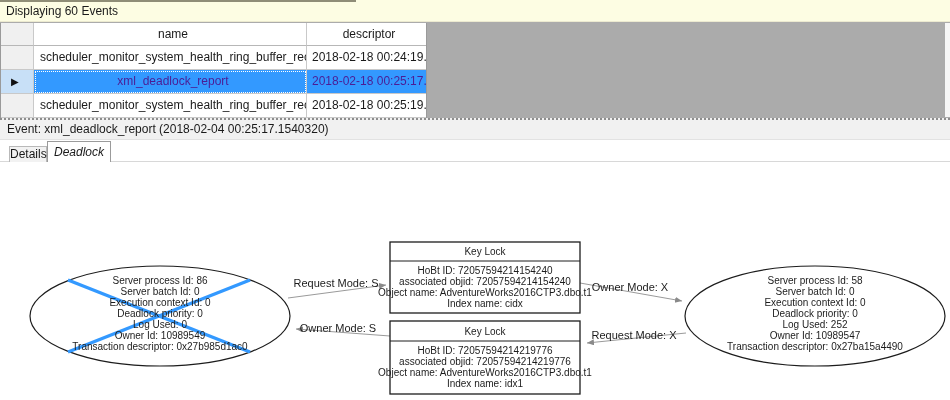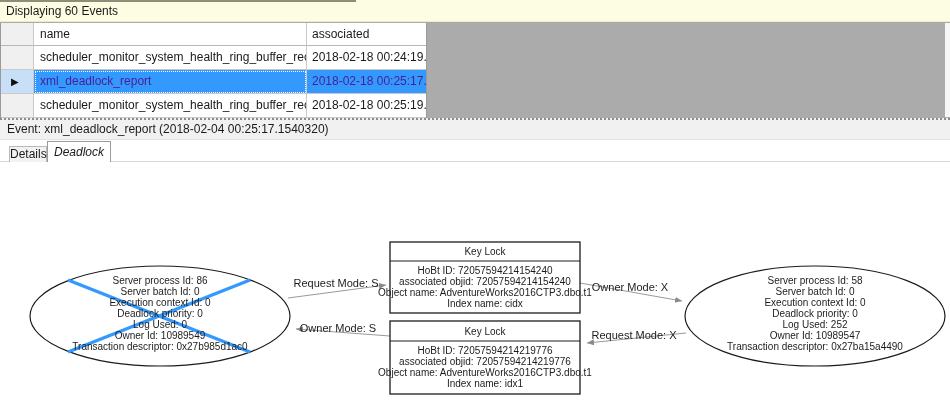--- a/index.html
+++ b/index.html
@@ -15,21 +15,21 @@
     font-size:12px; line-height:22px; padding-left:6px; box-sizing:border-box;
   }
   .top-strip{ position:absolute; left:0; top:0; width:356px; height:2px; background:#8f8d77; }
 
   
   .grid-void{ position:absolute; left:0; top:22px; width:950px; height:96px; background:#ababab; }
   .right-strip{ position:absolute; right:0; top:23px; width:5px; height:94px; background:#f6f6f6; }
   .grid{ position:absolute; left:0; top:23px; width:427px; border-left:1px solid #9a9a9a; border-right:1px solid #9a9a9a; box-sizing:border-box; background:#ffffff; font-size:12px; }
   .grow{ display:flex; height:24px; line-height:23px; }
   .grow.header{ height:23px; line-height:22px; }
-  .gcell{ box-sizing:border-box; border-right:1px solid #c9c9c9; border-bottom:1px solid #c9c9c9; overflow:hidden; white-space:nowrap; }
+  .gcell{ box-sizing:border-box; border-right:1px solid #c9c9c9; border-bottom:1px solid #c9c9c9; overflow:hidden; white-space:nowrap;text-align:center; }
   .c-sel{ width:33px; background:#f0f0f0; flex:none; position:relative; }
   .c-name{ width:273px; padding-left:6px; flex:none; background:#fff; }
   .c-time{ width:119px; padding-left:5px; flex:none; background:#fff; border-right:none; }
   .grow.header .gcell{ background:#ffffff; border-bottom:1px solid #b7b7b7; }
   .grow.header .c-sel{ background:#f0f0f0; }
   .grow.selected .c-name, .grow.selected .c-time{ background:#3399ff; color:#4c1d95; }
   .grow.selected .c-name{ outline:1px dotted #ffffff; outline-offset:-2px; }
   .grow.selected .c-sel{ background:#c8e0f7; }
   .row-marker{ position:absolute; left:10px; top:0; font-size:10px; color:#111; line-height:23px; }
 
@@ -63,21 +63,21 @@
   </div>
   <div class="top-strip"></div>
 
   <div class="grid-void"></div>
   <div class="right-strip"></div>
 
   <div class="grid">
     <div class="grow header">
       <div class="gcell c-sel"></div>
       <div class="gcell c-name">name</div>
-      <div class="gcell c-time">associated</div>
+      <div class="gcell c-time">descriptor</div>
     </div>
     <div class="grow">
       <div class="gcell c-sel"></div>
       <div class="gcell c-name">scheduler_monitor_system_health_ring_buffer_recorded</div>
       <div class="gcell c-time">2018-02-18 00:24:19.3516078</div>
     </div>
     <div class="grow selected">
       <div class="gcell c-sel">
         <span class="row-marker">▶</span>
       </div>

